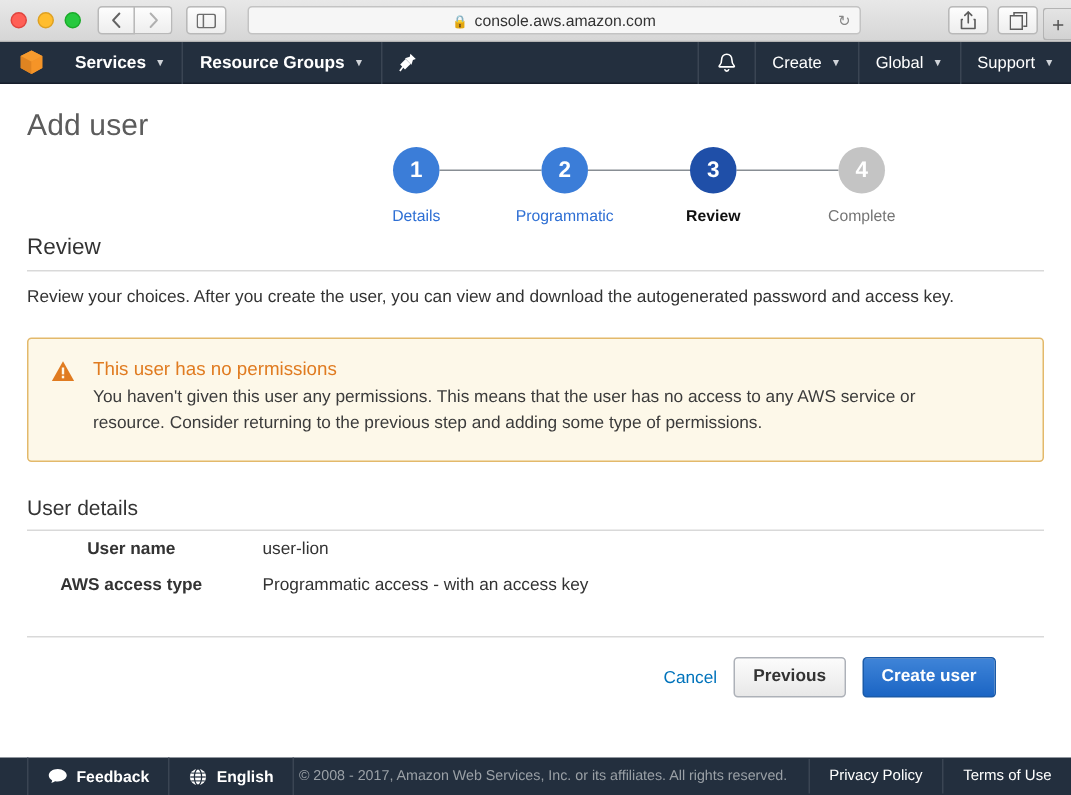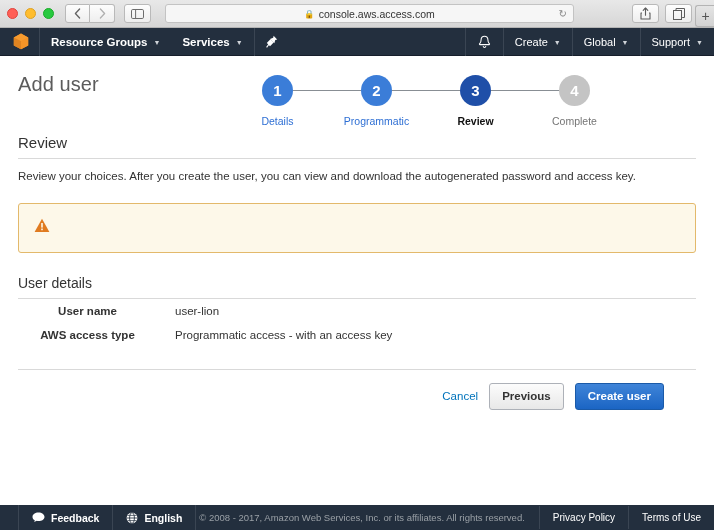--- a/index.html
+++ b/index.html
@@ -91,21 +91,21 @@
   .nav-right .nav-item { font-weight: normal; font-size: 11px; }
   .bell { padding: 0 12px; display: flex; align-items: center; border-left: 1px solid #3a4553; height: 28px; }
   .pin-btn { padding: 0 11px; display: flex; align-items: center; border-left: 1px solid #3a4553; height: 28px; }
 
   
   .page { flex: 1 1 auto; background: #fff; position: relative; overflow: hidden; }
   .content { padding: 0 18px; }
 
   .header-row {
     display: flex; align-items: flex-start;
-    padding-top: 17px; min-height: 72px;
+    padding-top: 17px; min-height: 72px; flex-direction: column;
   }
   .page-title { font-size: 20px; color: #5c5c5c; font-weight: normal; letter-spacing: .1px; }
 
   
   .wizard { display: flex; margin-left: auto; padding-right: 72px; padding-top: 2px; }
   .step { width: 99px; display: flex; flex-direction: column; align-items: center; position: relative; }
   .circle {
     width: 31px; height: 31px; border-radius: 50%;
     display: flex; align-items: center; justify-content: center;
     color: #fff; font-size: 15px; font-weight: bold; position: relative; z-index: 2;
@@ -212,21 +212,21 @@
 
     <div class="sidebar-btn">
       <svg width="13" height="10" viewBox="0 0 13 10">
         <rect x="0.5" y="0.5" width="12" height="9" rx="1.3" fill="none" stroke="#6d6d6d"></rect>
         <line x1="4.6" y1="0.5" x2="4.6" y2="9.5" stroke="#6d6d6d"></line>
       </svg>
     </div>
 
     <div class="urlbar">
       <span class="lock-ico">🔒</span>
-      <span>console.aws.access.com</span>
+      <span>console.aws.amazon.com</span>
       <span class="reload">↻</span>
     </div>
 
     <div class="right-btns">
       <div class="chrome-btn">
         <svg width="11" height="13" viewBox="0 0 11 13">
           <path d="M5.5 1.2v7" stroke="#5c5c5c" stroke-width="1.1" fill="none" stroke-linecap="round"></path>
           <path d="M3.2 3.3L5.5 1l2.3 2.3" stroke="#5c5c5c" stroke-width="1.1" fill="none" stroke-linecap="round" stroke-linejoin="round"></path>
           <path d="M2 6H1v6h9V6H9" stroke="#5c5c5c" stroke-width="1.1" fill="none" stroke-linejoin="round"></path>
         </svg>
@@ -243,26 +243,26 @@
 
   <div class="aws-nav">
     <div class="aws-logo">
       <svg width="16" height="17" viewBox="0 0 16 17">
         <polygon points="8,0.6 15.2,4.4 15.2,12.4 8,16.3 0.8,12.4 0.8,4.4" fill="#ec912d"></polygon>
         <polygon points="8,0.6 15.2,4.4 8,8.2 0.8,4.4" fill="#f79b2e"></polygon>
         <polygon points="0.8,4.4 8,8.2 8,16.3 0.8,12.4" fill="#e08421"></polygon>
         <polygon points="8,8.2 15.2,4.4 15.2,12.4 8,16.3" fill="#f59427"></polygon>
       </svg>
     </div>
+    <div class="nav-item noborder">
+      <span>Services</span>
+      <span class="caret">▼</span>
+    </div>
     <div class="nav-item">
       <span>Resource Groups</span>
-      <span class="caret">▼</span>
-    </div>
-    <div class="nav-item noborder">
-      <span>Services</span>
       <span class="caret">▼</span>
     </div>
     <div class="pin-btn">
       <svg width="12" height="13" viewBox="0 0 12 13">
         <path d="M7.6 0.8L11.2 4.4 9.3 5 8.3 8.2 4 3.9 7.2 2.8z" fill="#ffffff"></path>
         <path d="M4.4 4.3L7.7 7.6 4 11.3 0.8 8z" fill="#ffffff"></path>
         <line x1="3.3" y1="8.7" x2="0.6" y2="12.4" stroke="#ffffff" stroke-width="1.1"></line>
       </svg>
     </div>
 
@@ -326,20 +326,24 @@
       <p class="sec-desc">Review your choices. After you create the user, you can view and download the autogenerated password and access key.</p>
 
       <div class="alert" style="background: rgb(253, 248, 233); border-color: rgb(227, 185, 107);">
         <div class="alert-icon">
           <svg width="16" height="15" viewBox="0 0 16 15">
             <path d="M8 0.8L15.4 14H0.6z" fill="#e07b20"></path>
             <rect x="7.2" y="5" width="1.6" height="4.6" fill="#fdf8e9"></rect>
             <rect x="7.2" y="10.5" width="1.6" height="1.7" fill="#fdf8e9"></rect>
           </svg>
         </div>
+        <div>
+          <div class="alert-title" style="color: rgb(224, 123, 32);">This user has no permissions</div>
+          <div class="alert-body">You haven't given this user any permissions. This means that the user has no access to any AWS service or resource. Consider returning to the previous step and adding some type of permissions.</div>
+        </div>
       </div>
 
       <h2 class="details-head">User details</h2>
 
       <div class="detail-row">
         <div class="detail-label">User name</div>
         <div class="detail-value">user-lion</div>
       </div>
       <div class="detail-row">
         <div class="detail-label">AWS access type</div>

